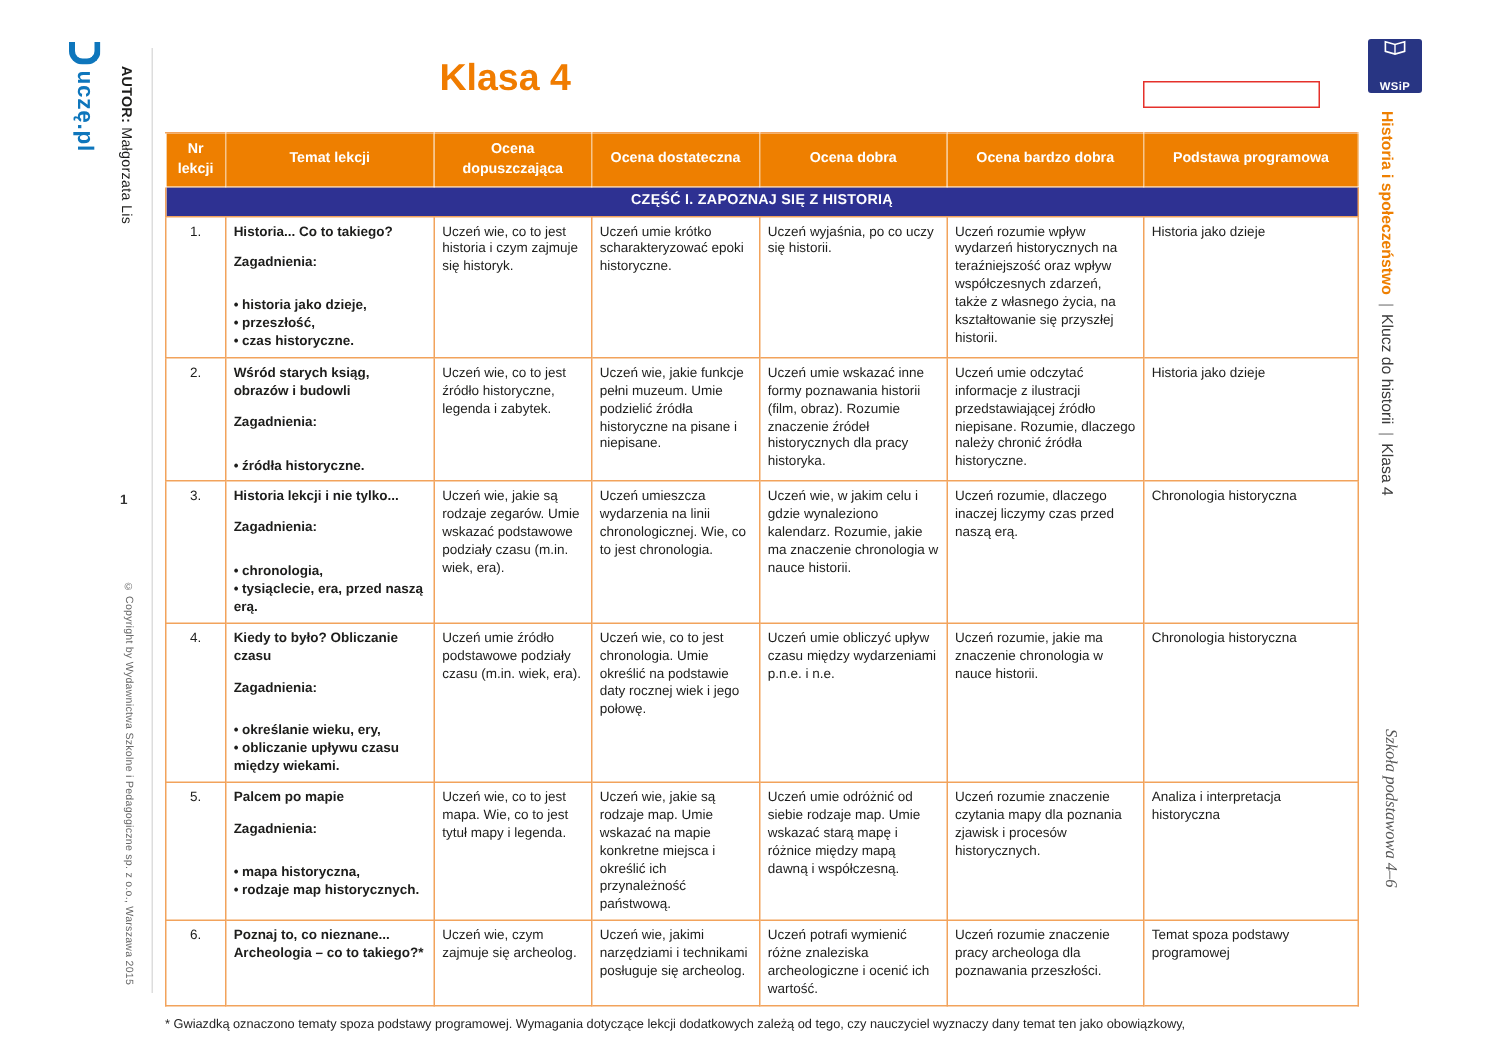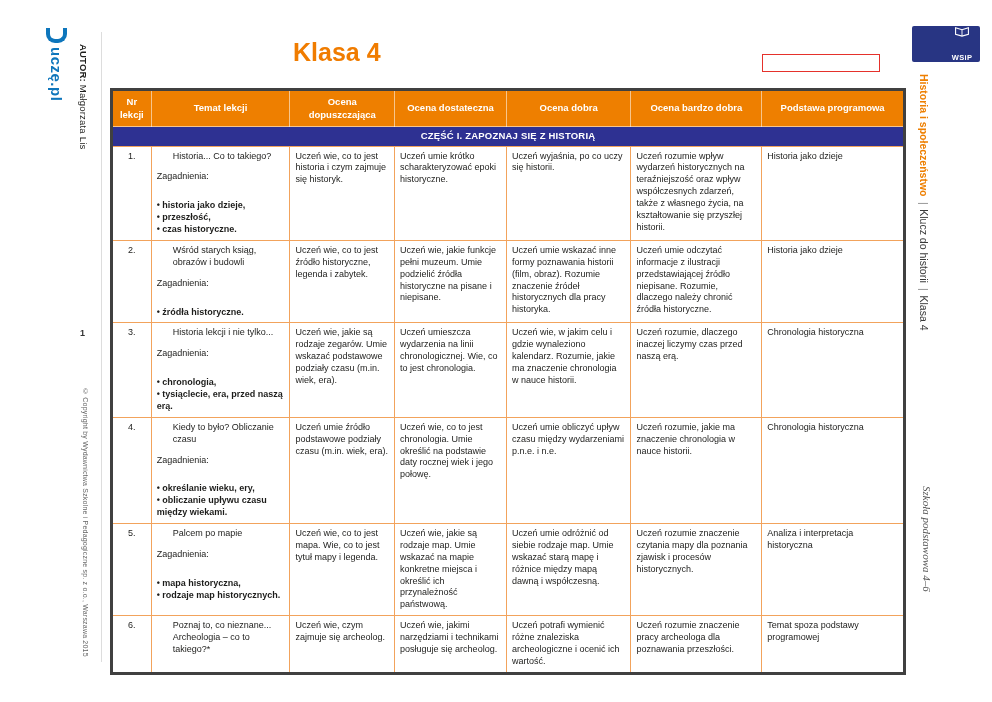--- a/index.html
+++ b/index.html
@@ -14,46 +14,46 @@
   .ucze-logo{position:absolute;left:46px;top:28px;display:flex;flex-direction:column;align-items:center;gap:4px;}
   .ucze-icon{width:13px;height:11px;border:4px solid #0e76bc;border-top:none;border-radius:0 0 9px 9px;}
   .ucze-word{font-size:15px;font-weight:bold;color:#0e76bc;letter-spacing:.5px;}
   .author-vert{position:absolute;left:78px;top:44px;font-size:9.5px;color:#1d1d1b;letter-spacing:.2px;}
   .author-vert .lbl{font-weight:bold;}
   .folio{position:absolute;left:80px;top:328px;font-size:9px;font-weight:bold;color:#333;}
   .copyright-vert{position:absolute;left:82px;top:388px;font-size:7px;color:#666;letter-spacing:.2px;}
 
   
   .wsip{position:absolute;left:912px;top:26px;width:36px;height:36px;background:#283583;
-        display:flex;flex-direction:column;align-items:center;justify-content:center;gap:16px;border-radius:2px;padding-left:32px;}
+        display:flex;flex-direction:column;align-items:center;justify-content:center;gap:16px;border-radius:2px;}
   .wsip-text{color:#fff;font-size:7.5px;font-weight:bold;letter-spacing:.3px;}
   .series-vert{position:absolute;left:918px;top:74px;font-size:10.5px;color:#3a3a3a;}
   .series-title{color:#ee7f00;font-weight:bold;}
   .vsep{color:#8a8a8a;margin:5px 0;}
   .edition-vert{position:absolute;left:921px;top:486px;font-size:11px;color:#555;
                 font-family:"Liberation Serif",serif;font-style:italic;}
 
   
   .content{position:absolute;left:110px;top:36px;width:796px;}
   .req-box{position:absolute;left:0;top:2px;width:150px;min-height:30px;border:1.5px solid #e5312b;
            color:#d93a30;font-size:12.5px;line-height:1.3;padding:2px 7px;background:#fff;}
   .klasa-title{position:absolute;left:183px;top:2px;font-size:25px;font-weight:bold;color:#f07c00;margin:0;}
   .empty-red-box{position:absolute;left:652px;top:18px;width:116px;height:16px;border:1px solid #e5312b;background:#fff;}
 
   
-  .req-table{border-collapse:collapse;table-layout:fixed;width:796px;margin-top:52px;border:3px solid #404040;}
+  .req-table{border-collapse:collapse;table-layout:fixed;width:796px;margin-top:52px;border:1px solid #404040;}
   .req-table th,.req-table td{border:1px solid #f2a35c;vertical-align:top;padding:4px 5px;
       font-size:9px;line-height:1.32;word-wrap:break-word;}
   .req-table thead th{background:#ee7f00;color:#fff;font-size:9.5px;font-weight:bold;text-align:center;
       vertical-align:middle;padding:5px 3px;border:1px solid rgba(255,255,255,.55);border-top-color:#f2a35c;}
   .section-row td{background:#2e3192;color:#fff;font-weight:bold;text-align:center;font-size:9.5px;
       padding:3px 21px;letter-spacing:.2px;}
   .c-nr{text-align:center;}
-  .topic-title{font-weight:normal;margin:0 0 2px 16px;}
-  .zag-label{font-weight:normal;margin-top:9px;}
+  .topic-title{font-weight:bold;margin:0 0 2px 0;}
+  .zag-label{font-weight:bold;margin-top:9px;}
   .zag-list{margin:17px 0 0 0;padding:0;list-style:none;font-weight:bold;}
   .zag-list li::before{content:"\2022\00a0";}
 
   
   .footnote{margin-top:6px;font-size:8.5px;line-height:1.4;color:#222;width:780px;}
   .footnote .fn2{padding-left:10px;}
 </style>
 </head>
 <body>
 
@@ -212,16 +212,17 @@
           <td>Uczeń wie, czym zajmuje się archeolog.</td>
           <td>Uczeń wie, jakimi narzędziami i technikami posługuje się archeolog.</td>
           <td>Uczeń potrafi wymienić różne znaleziska archeologiczne i ocenić ich wartość.</td>
           <td>Uczeń rozumie znaczenie pracy archeologa dla poznawania przeszłości.</td>
           <td>Temat spoza podstawy programowej</td>
         </tr>
       </tbody>
     </table>
 
     <div class="footnote">
+      <div>* Gwiazdką oznaczono tematy spoza podstawy programowej. Wymagania dotyczące lekcji dodatkowych zależą od tego, czy nauczyciel wyznaczy dany temat ten jako obowiązkowy,</div>
     </div>
 
   </div>
 </div>
 
 </body></html>

